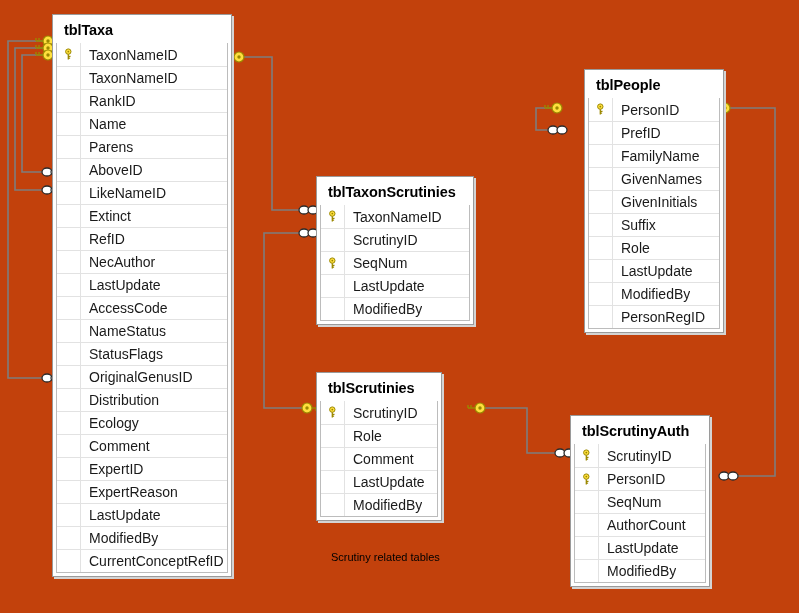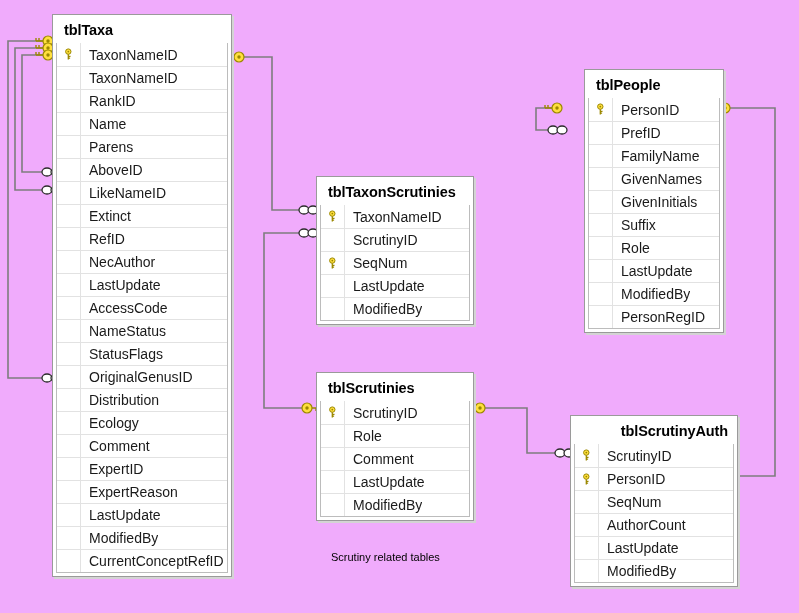--- a/index.html
+++ b/index.html
@@ -7,21 +7,21 @@
     padding: 0;
     background: #ffffff;
   }
   body {
     font-family: "Liberation Sans", sans-serif;
   }
   #canvas {
     position: relative;
     width: 799px;
     height: 613px;
-    background: #f0abfc;
+    background: #c2410c;
     overflow: hidden;
   }
   
   #links {
     position: absolute;
     left: 0;
     top: 0;
     width: 799px;
     height: 613px;
     pointer-events: none;
@@ -392,21 +392,21 @@
           <div class="key-gutter"></div>
           <div class="field-name">ModifiedBy</div>
         </div>
         <div class="field-row">
           <div class="key-gutter"></div>
           <div class="field-name">PersonRegID</div>
         </div>
       </div>
   </div>
 
-  <div class="table-box" style="left:316px; top:372px; width:158px;">
+  <div class="table-box" style="left:316px; top:372px; width:126px;">
     <div class="table-title">tblScrutinies</div>
     <div class="table-inner">
         <div class="field-row">
           <div class="key-gutter">
             <svg class="key-ico" viewBox="0 0 13 13" aria-hidden="true">
               <circle cx="6.3" cy="3.6" r="2.7" fill="#ffdf3d" stroke="#9b8800" stroke-width="1"></circle>
               <circle cx="6.3" cy="3.6" r="0.9" fill="#9b8800"></circle>
               <path d="M6.3 6.2 L6.3 11.4 M6.3 8.4 L8.5 8.4 M6.3 10.2 L8.1 10.2" stroke="#9b8800" stroke-width="1.3" fill="none"></path>
             </svg>
           </div>
@@ -424,21 +424,21 @@
           <div class="key-gutter"></div>
           <div class="field-name">LastUpdate</div>
         </div>
         <div class="field-row">
           <div class="key-gutter"></div>
           <div class="field-name">ModifiedBy</div>
         </div>
       </div>
   </div>
 
-  <div class="table-box" style="left:570px; top:415px; width:168px;text-align:right;">
+  <div class="table-box" style="left:570px; top:415px; width:140px;">
     <div class="table-title">tblScrutinyAuth</div>
     <div class="table-inner">
         <div class="field-row">
           <div class="key-gutter">
             <svg class="key-ico" viewBox="0 0 13 13" aria-hidden="true">
               <circle cx="6.3" cy="3.6" r="2.7" fill="#ffdf3d" stroke="#9b8800" stroke-width="1"></circle>
               <circle cx="6.3" cy="3.6" r="0.9" fill="#9b8800"></circle>
               <path d="M6.3 6.2 L6.3 11.4 M6.3 8.4 L8.5 8.4 M6.3 10.2 L8.1 10.2" stroke="#9b8800" stroke-width="1.3" fill="none"></path>
             </svg>
           </div>

